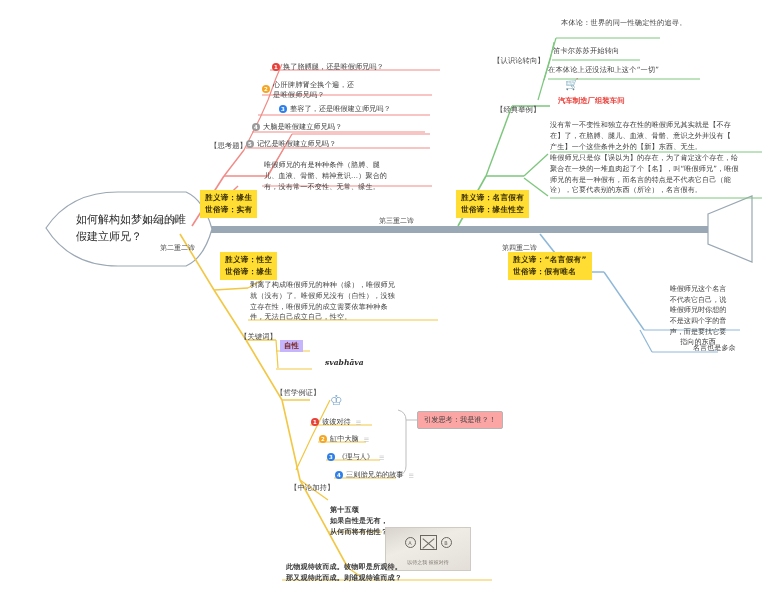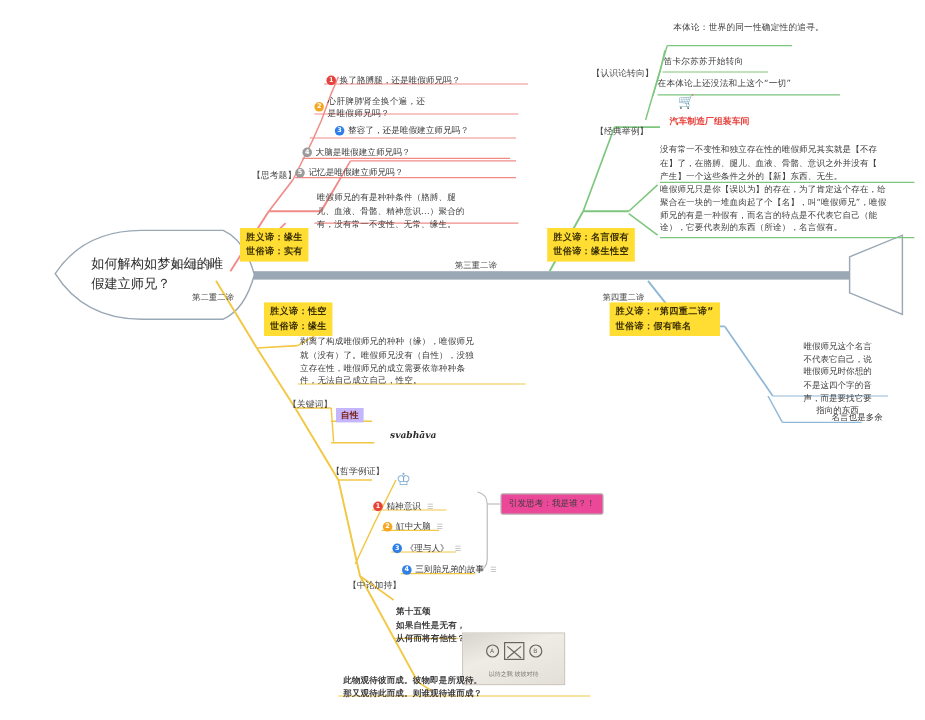--- a/index.html
+++ b/index.html
@@ -120,21 +120,21 @@
     font-style: italic;
     font-weight: bold;
     font-size: 7.6px;
     color: #2b2b2b;
     white-space: nowrap;
   }
   .callout {
     position: absolute;
     border: 1px solid #b5b5b5;
     border-radius: 2px;
-    background: #ec4899;
+    background: #fca5a5;
     font-size: 7.2px;
     color: #3c3c3c;
     padding: 3px 6px;
     white-space: nowrap;
   }
   .blue-text {
     position: absolute;
     font-size: 7.1px;
     line-height: 1.5;
     color: #3c3c3c;
@@ -275,21 +275,21 @@
   <div class="spine-label" style="left:160px; top:243px;">第二重二谛</div>
   <div class="spine-label" style="left:379px; top:216px;">第三重二谛</div>
   <div class="spine-label" style="left:502px; top:243px;">第四重二谛</div>
 
   <div class="yellowbox" style="left:200px; top:190px;">胜义谛：缘生
 世俗谛：实有</div>
   <div class="yellowbox" style="left:220px; top:252px;">胜义谛：性空
 世俗谛：缘生</div>
   <div class="yellowbox" style="left:456px; top:190px;">胜义谛：名言假有
 世俗谛：缘生性空</div>
-  <div class="yellowbox" style="left:508px; top:252px;">胜义谛：“第四重二谛”
+  <div class="yellowbox" style="left:508px; top:252px;">胜义谛：“名言假有”
 世俗谛：假有唯名</div>
 
   <div class="bracket" style="left:210px; top:141px;">【思考题】</div>
 
   <div class="numline" style="left:272px; top:62px;">
     <span class="numbadge n1">1</span>
     <span>换了胳膊腿，还是唯假师兄吗？</span>
   </div>
 
   <div class="numline" style="left:262px; top:80px; align-items:flex-start;">
@@ -343,21 +343,21 @@
   <div class="bracket" style="left:240px; top:332px;">【关键词】</div>
   <div class="pinkchip" style="left:280px; top:340px;">自性</div>
   <div class="sanskrit" style="left:281px; top:358px;margin-left:44px;">svabhāva</div>
 
   <div class="bracket" style="left:276px; top:388px;">【哲学例证】</div>
 
   <div class="crown-icon" style="left:330px; top:392px;">♔</div>
 
   <div class="numline" style="left:311px; top:417px;">
     <span class="numbadge n1">1</span>
-    <span>精神意识</span>
+    <span>彼彼对待</span>
     <span class="listicon">☰</span>
   </div>
   <div class="numline" style="left:319px; top:434px;">
     <span class="numbadge n2">2</span>
     <span>缸中大脑</span>
     <span class="listicon">☰</span>
   </div>
   <div class="numline" style="left:327px; top:452px;">
     <span class="numbadge n3">3</span>
     <span>《理与人》</span>

